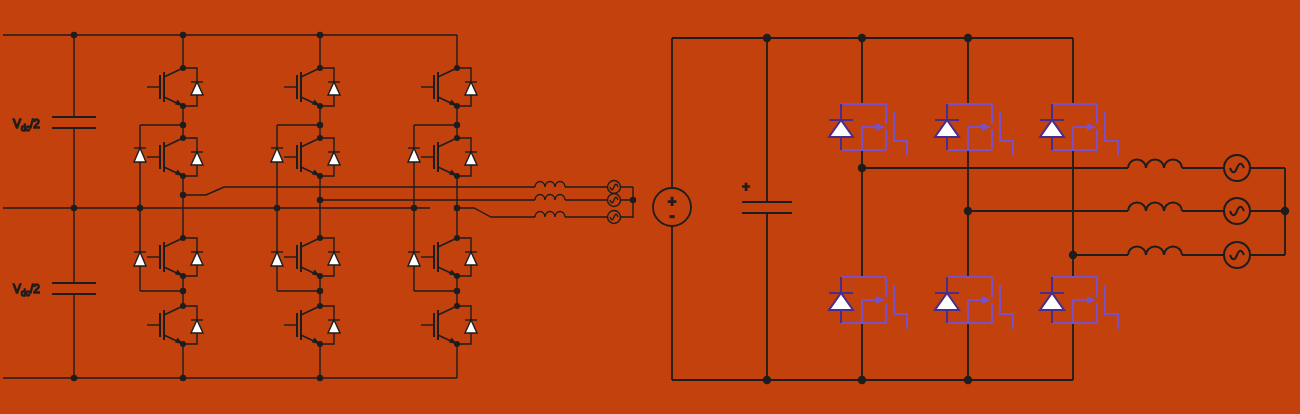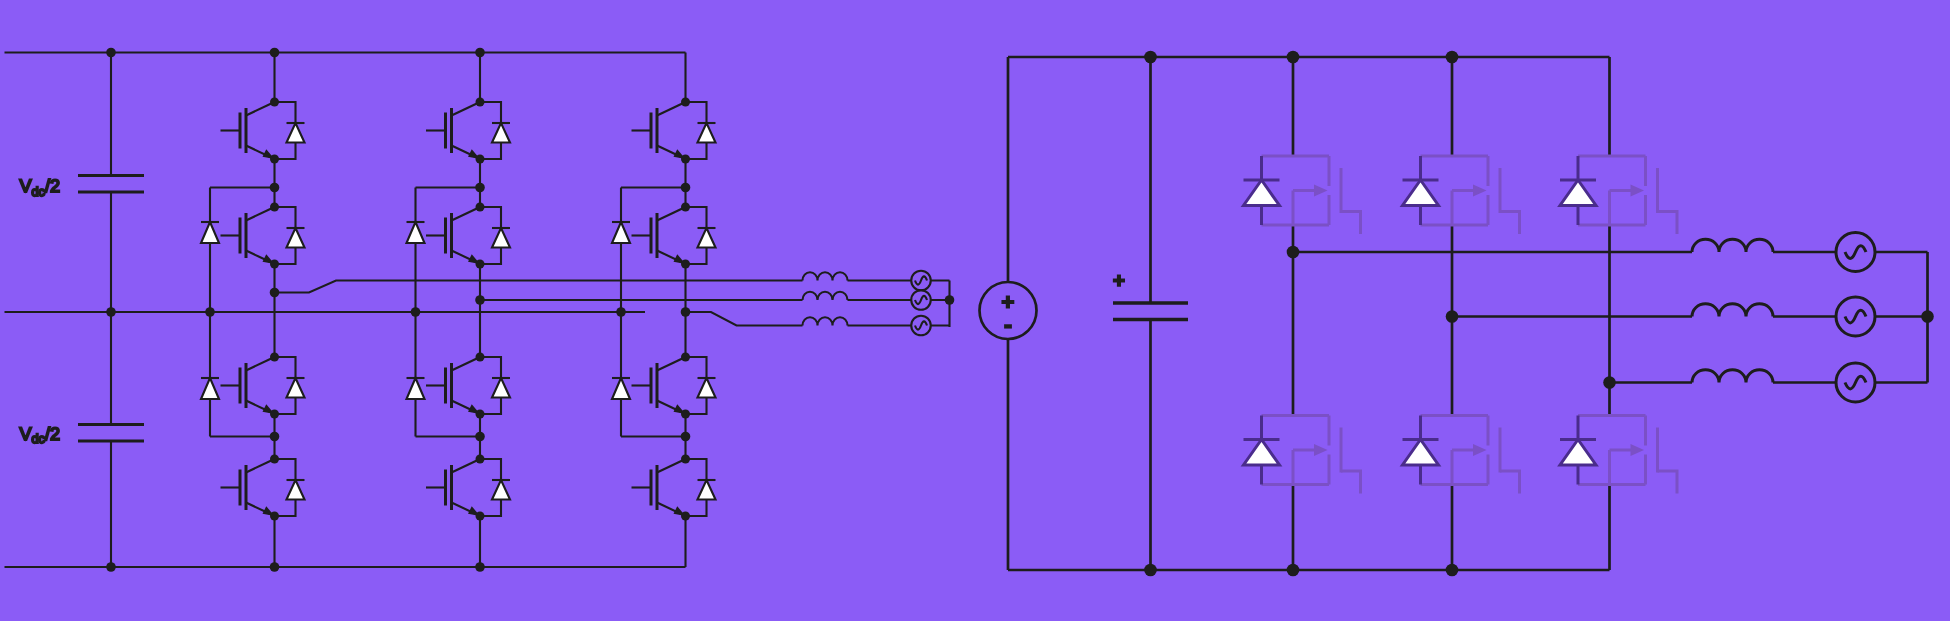--- a/index.html
+++ b/index.html
@@ -1,16 +1,16 @@
 <!DOCTYPE html>
 <html style="--wire: #1d1d1d; --mosfet: #7b50c6; --mosfet_diode: #4a2c8c;"><head>
 <meta charset="utf-8">
 <style>
   html,body{margin:0;padding:0;background:#ffffff;}
-  .stage{width:1300px;height:414px;position:relative;background:#8b5cf6;overflow:hidden;}
+  .stage{width:1300px;height:414px;position:relative;background:#c2410c;overflow:hidden;}
   svg{display:block;font-family:"Liberation Sans", sans-serif;}
   .wire{stroke:var(--wire,#1d1d1d);fill:none;}
   .wirefill{fill:var(--wire,#1d1d1d);stroke:none;}
   .mos{stroke:var(--mosfet,#7b50c6);fill:none;}
   .mosfill{fill:var(--mosfet,#7b50c6);stroke:none;}
   .mosdio{stroke:var(--mosfet_diode,#4a2c8c);fill:none;}
   .tri{fill:#ffffff;}
   text{fill:var(--wire,#1d1d1d);}
   .lbl{font-size:12px;}
   .sub{font-size:8.5px;}

